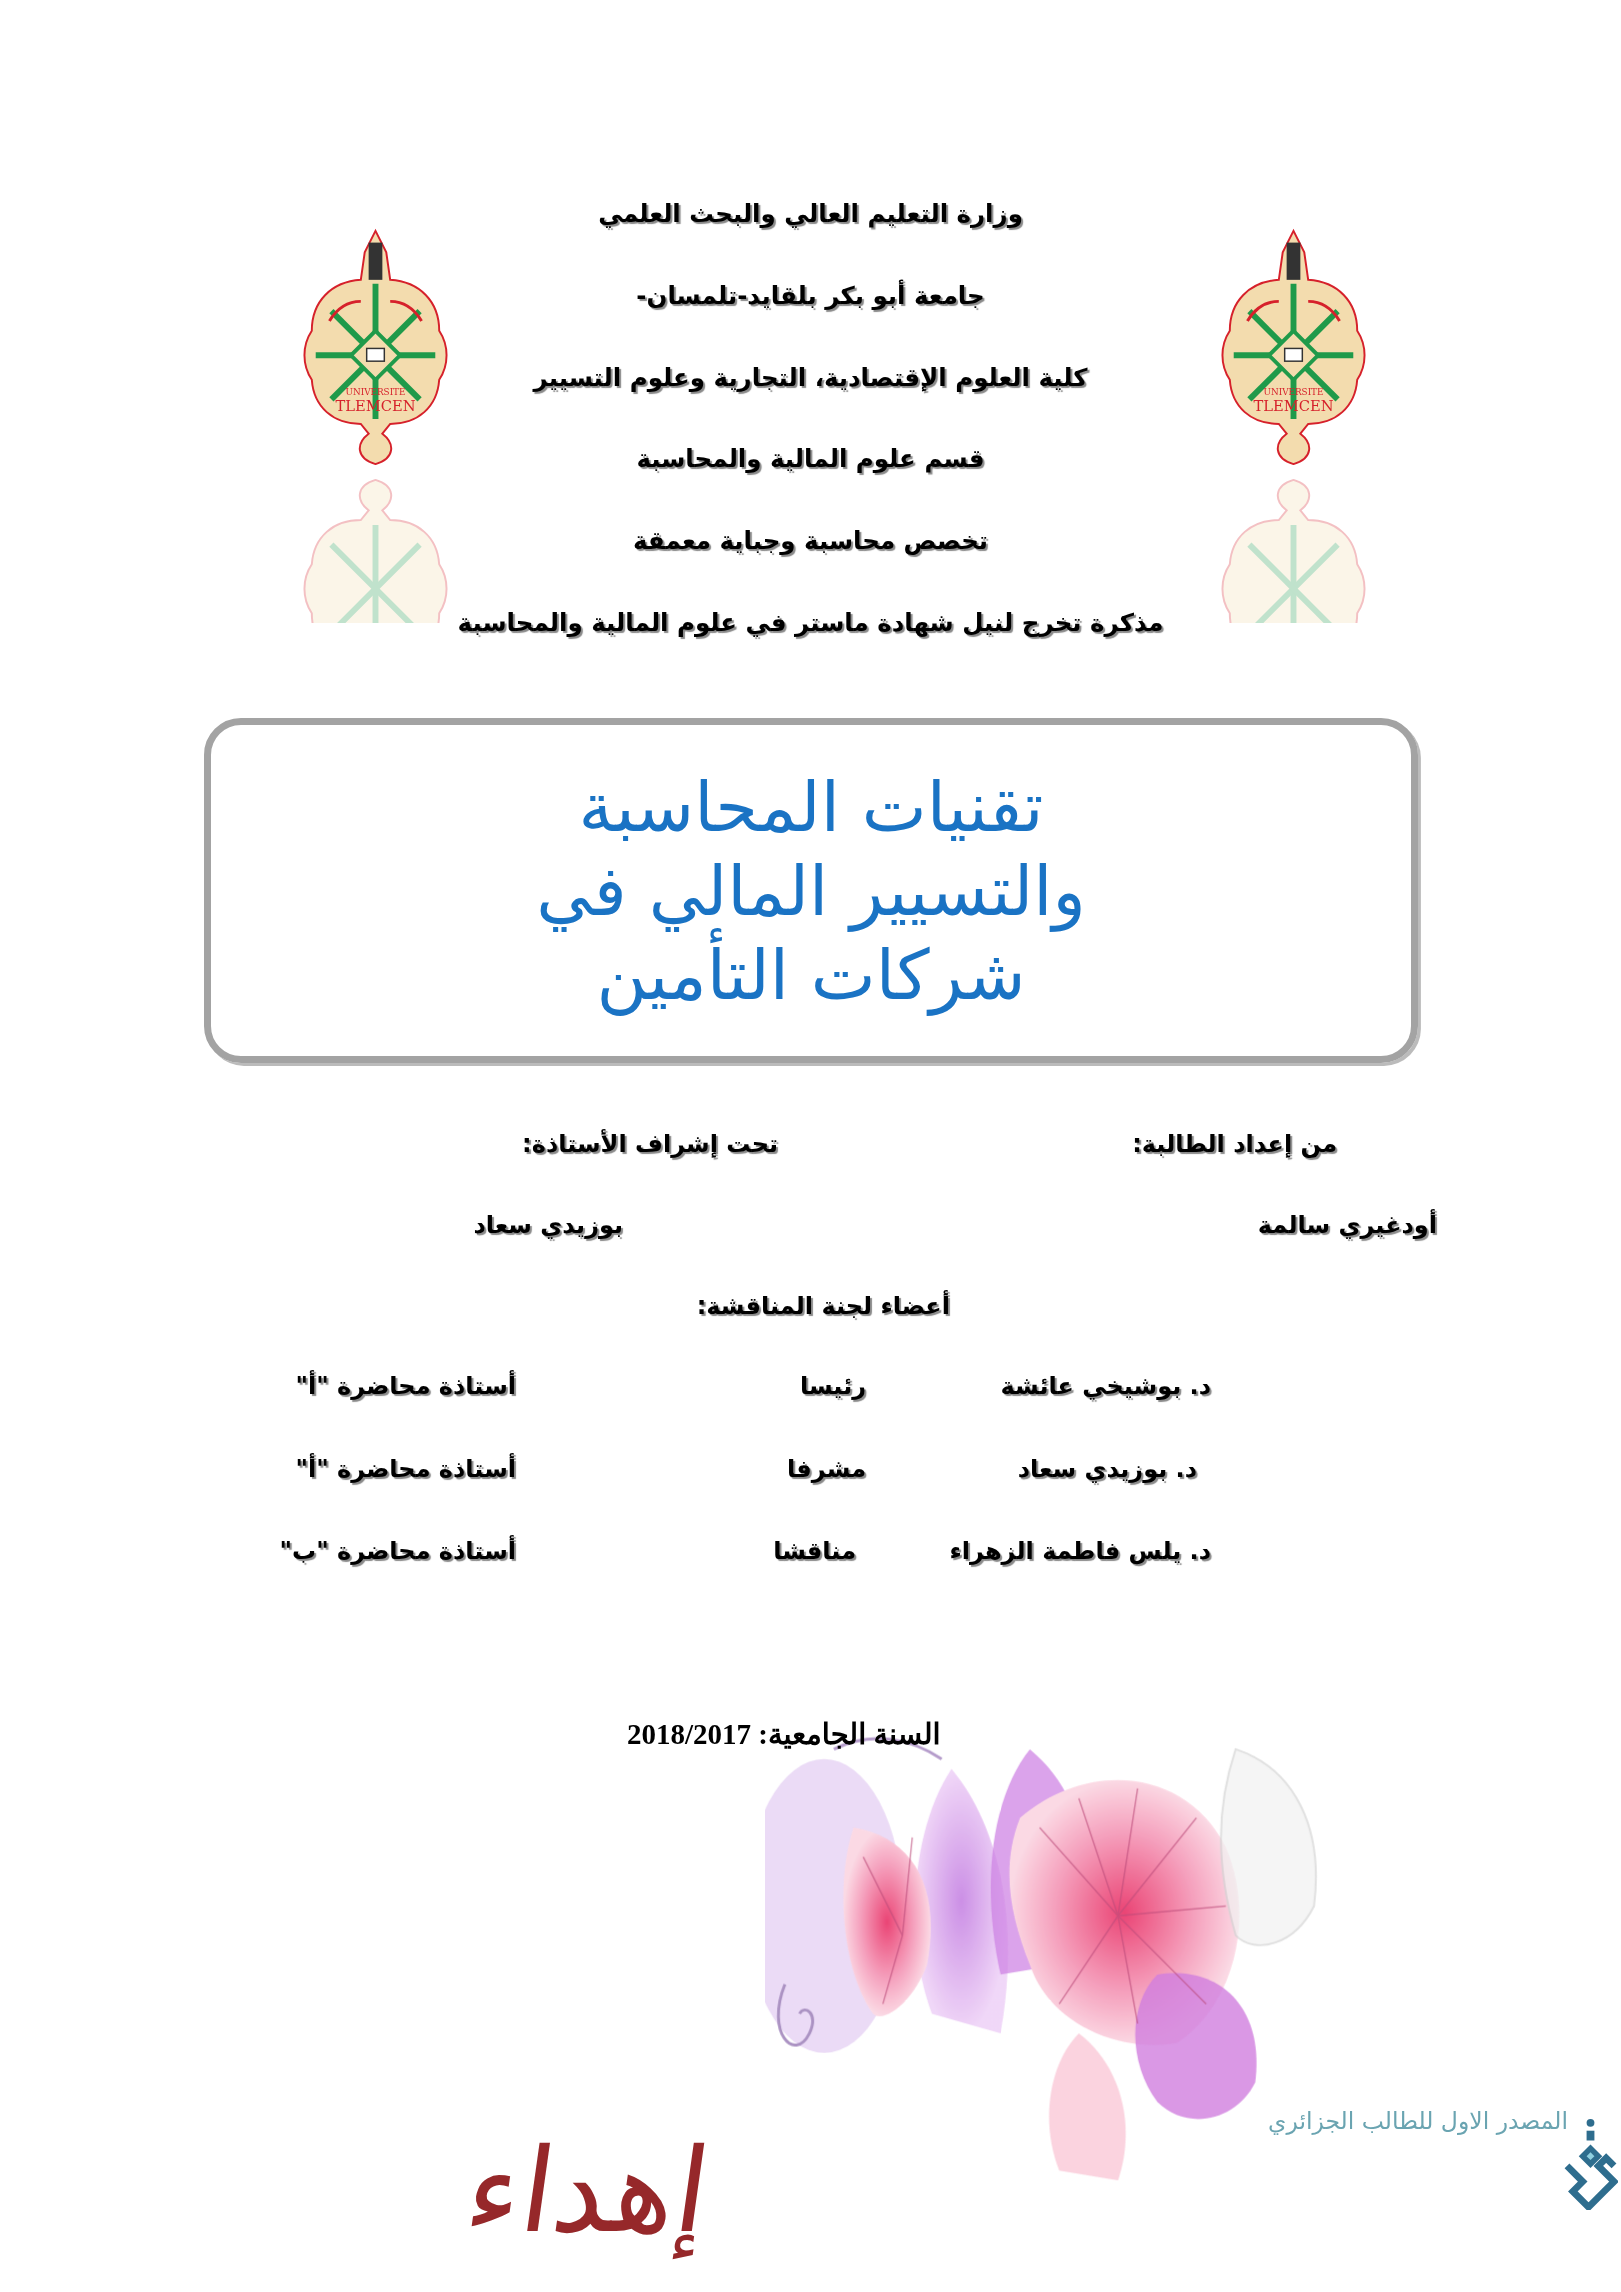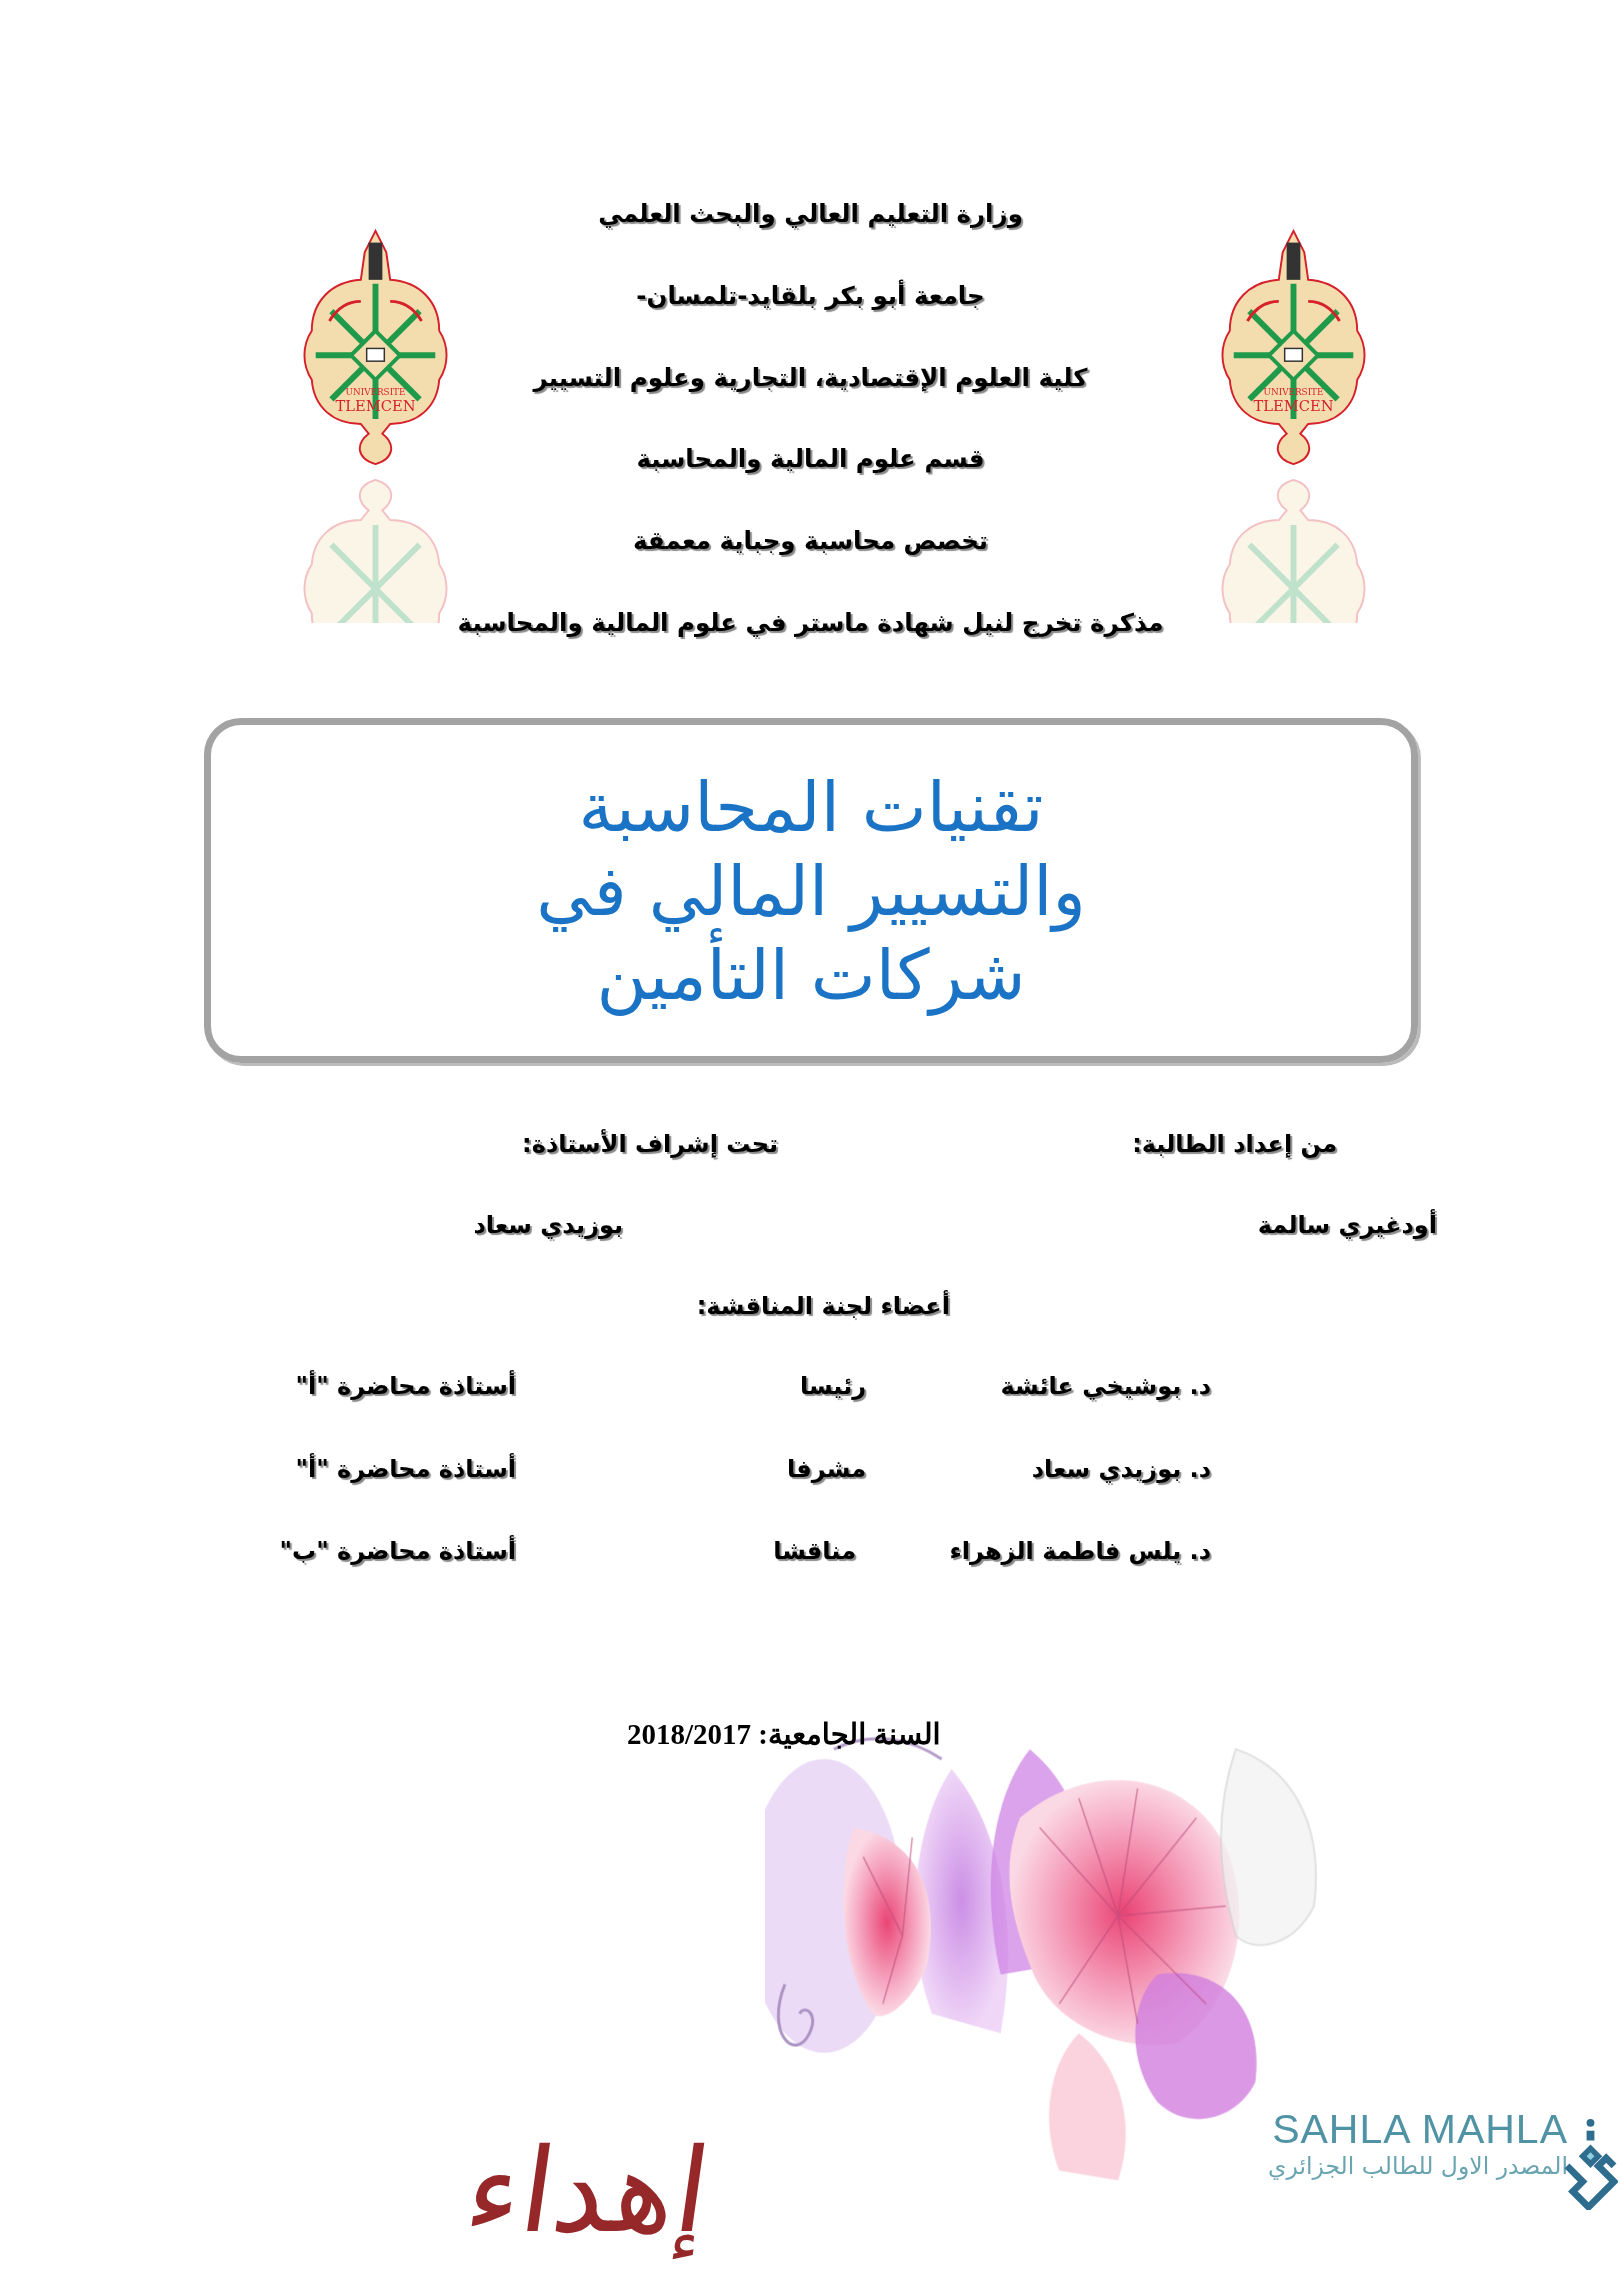--- a/index.html
+++ b/index.html
@@ -131,21 +131,21 @@
 <div class="bold-label" style="right:843px; top:1130px;">تحت إشراف الأستاذة:</div>
 <div class="bold-label" style="right:184px; top:1211px;">أودغيري سالمة</div>
 <div class="bold-label" style="right:998px; top:1211px;">بوزيدي سعاد</div>
 
 <div class="bold-label" style="right:671px; top:1292px;">أعضاء لجنة المناقشة:</div>
 
 <div class="bold-label" style="right:410px; top:1372px;">د. بوشيخي عائشة</div>
 <div class="bold-label" style="right:755px; top:1372px;">رئيسا</div>
 <div class="bold-label" style="right:1105px; top:1372px;">أستاذة محاضرة "أ"</div>
 
-<div class="bold-label" style="right:410px; top:1455px;margin-left:19px;">د. بوزيدي سعاد</div>
+<div class="bold-label" style="right:424px; top:1455px;margin-left:19px;">د. بوزيدي سعاد</div>
 <div class="bold-label" style="right:755px; top:1455px;">مشرفا</div>
 <div class="bold-label" style="right:1105px; top:1455px;">أستاذة محاضرة "أ"</div>
 
 <div class="bold-label" style="right:410px; top:1537px;">د. يلس فاطمة الزهراء</div>
 <div class="bold-label" style="right:765px; top:1537px;">مناقشا</div>
 <div class="bold-label" style="right:1105px; top:1537px;">أستاذة محاضرة "ب"</div>
 
 <svg class="flowers" viewBox="0 0 874 594">
   <defs>
     <radialGradient id="pinkG" cx="50%" cy="50%" r="50%">
@@ -186,21 +186,20 @@
 </svg>
 
 <div class="year">
   <span>السنة الجامعية:</span>
   <span>2018/2017</span>
 </div>
 
 <div class="dedication">إهداء</div>
 
 <div class="brand">
-  <div class="brand-name">SAHLA MAHLA</div>
   <div class="brand-sub">المصدر الاول للطالب الجزائري</div>
 </div>
 <svg class="brand-logo" width="55" height="93" viewBox="0 0 56 95">
   <circle cx="28" cy="6" r="4" fill="#2e6d8e"></circle>
   <rect x="24" y="14" width="8" height="10" fill="#2e6d8e"></rect>
   <polygon points="28,28 40,40 28,52 16,40" fill="#2e6d8e"></polygon>
   <polygon points="28,36 32,40 28,44 24,40" fill="#8fd0e0"></polygon>
   <path d="M4 50 L20 66 L10 76 L26 92 L42 76 L52 66 L36 50 L44 42 L52 50" stroke="#2e6d8e" stroke-width="7" fill="none" stroke-linejoin="miter"></path>
 </svg>
 

